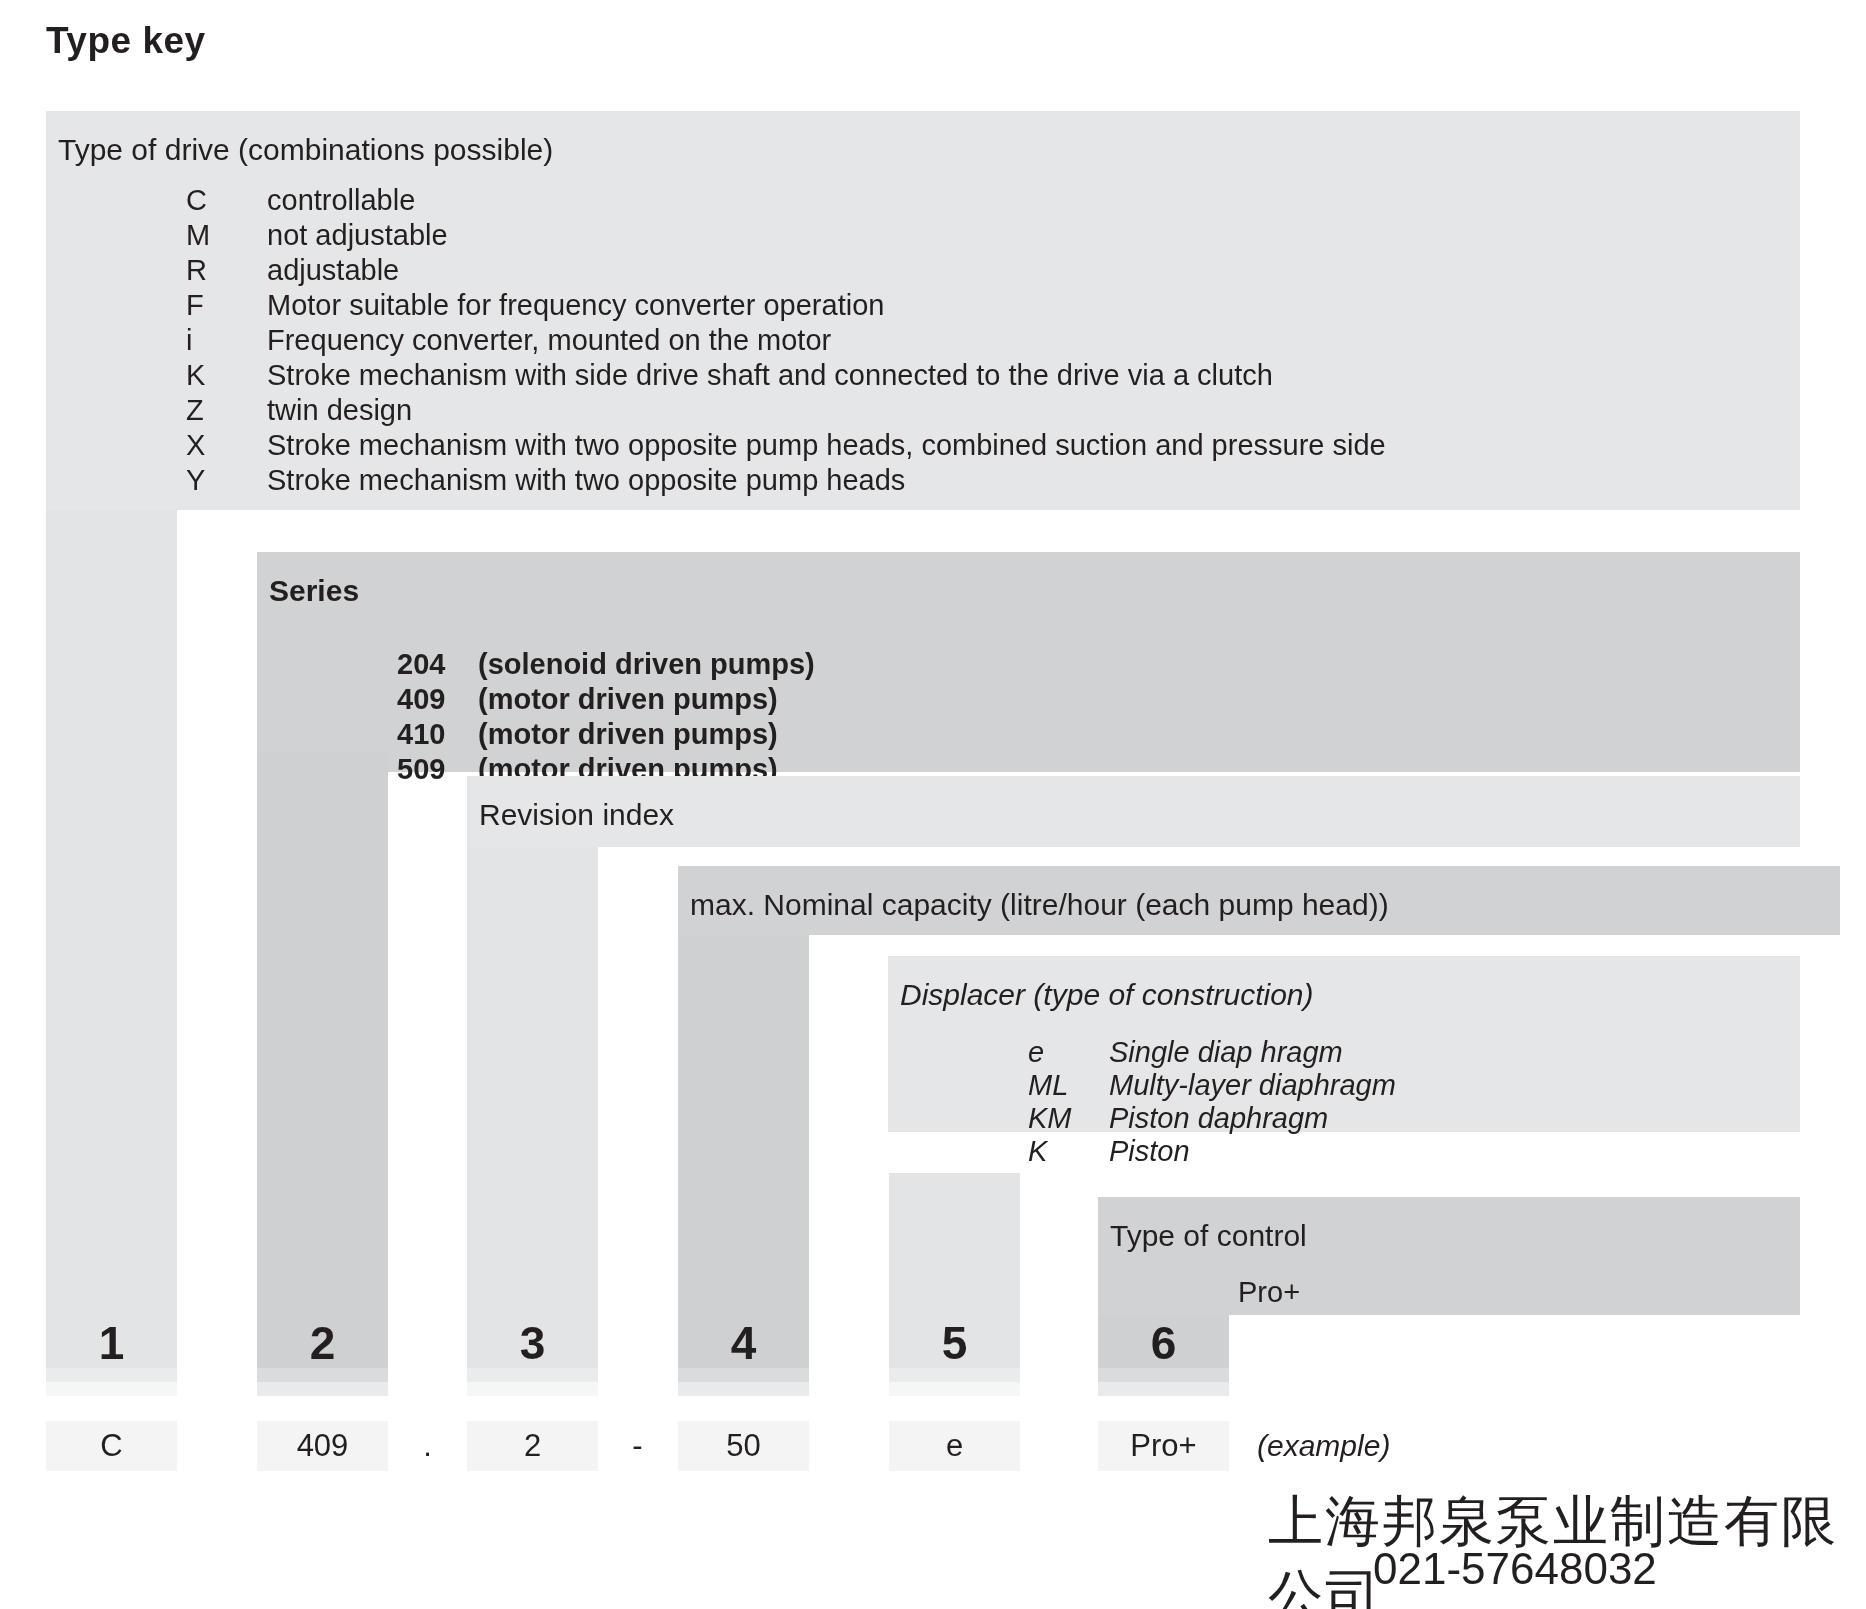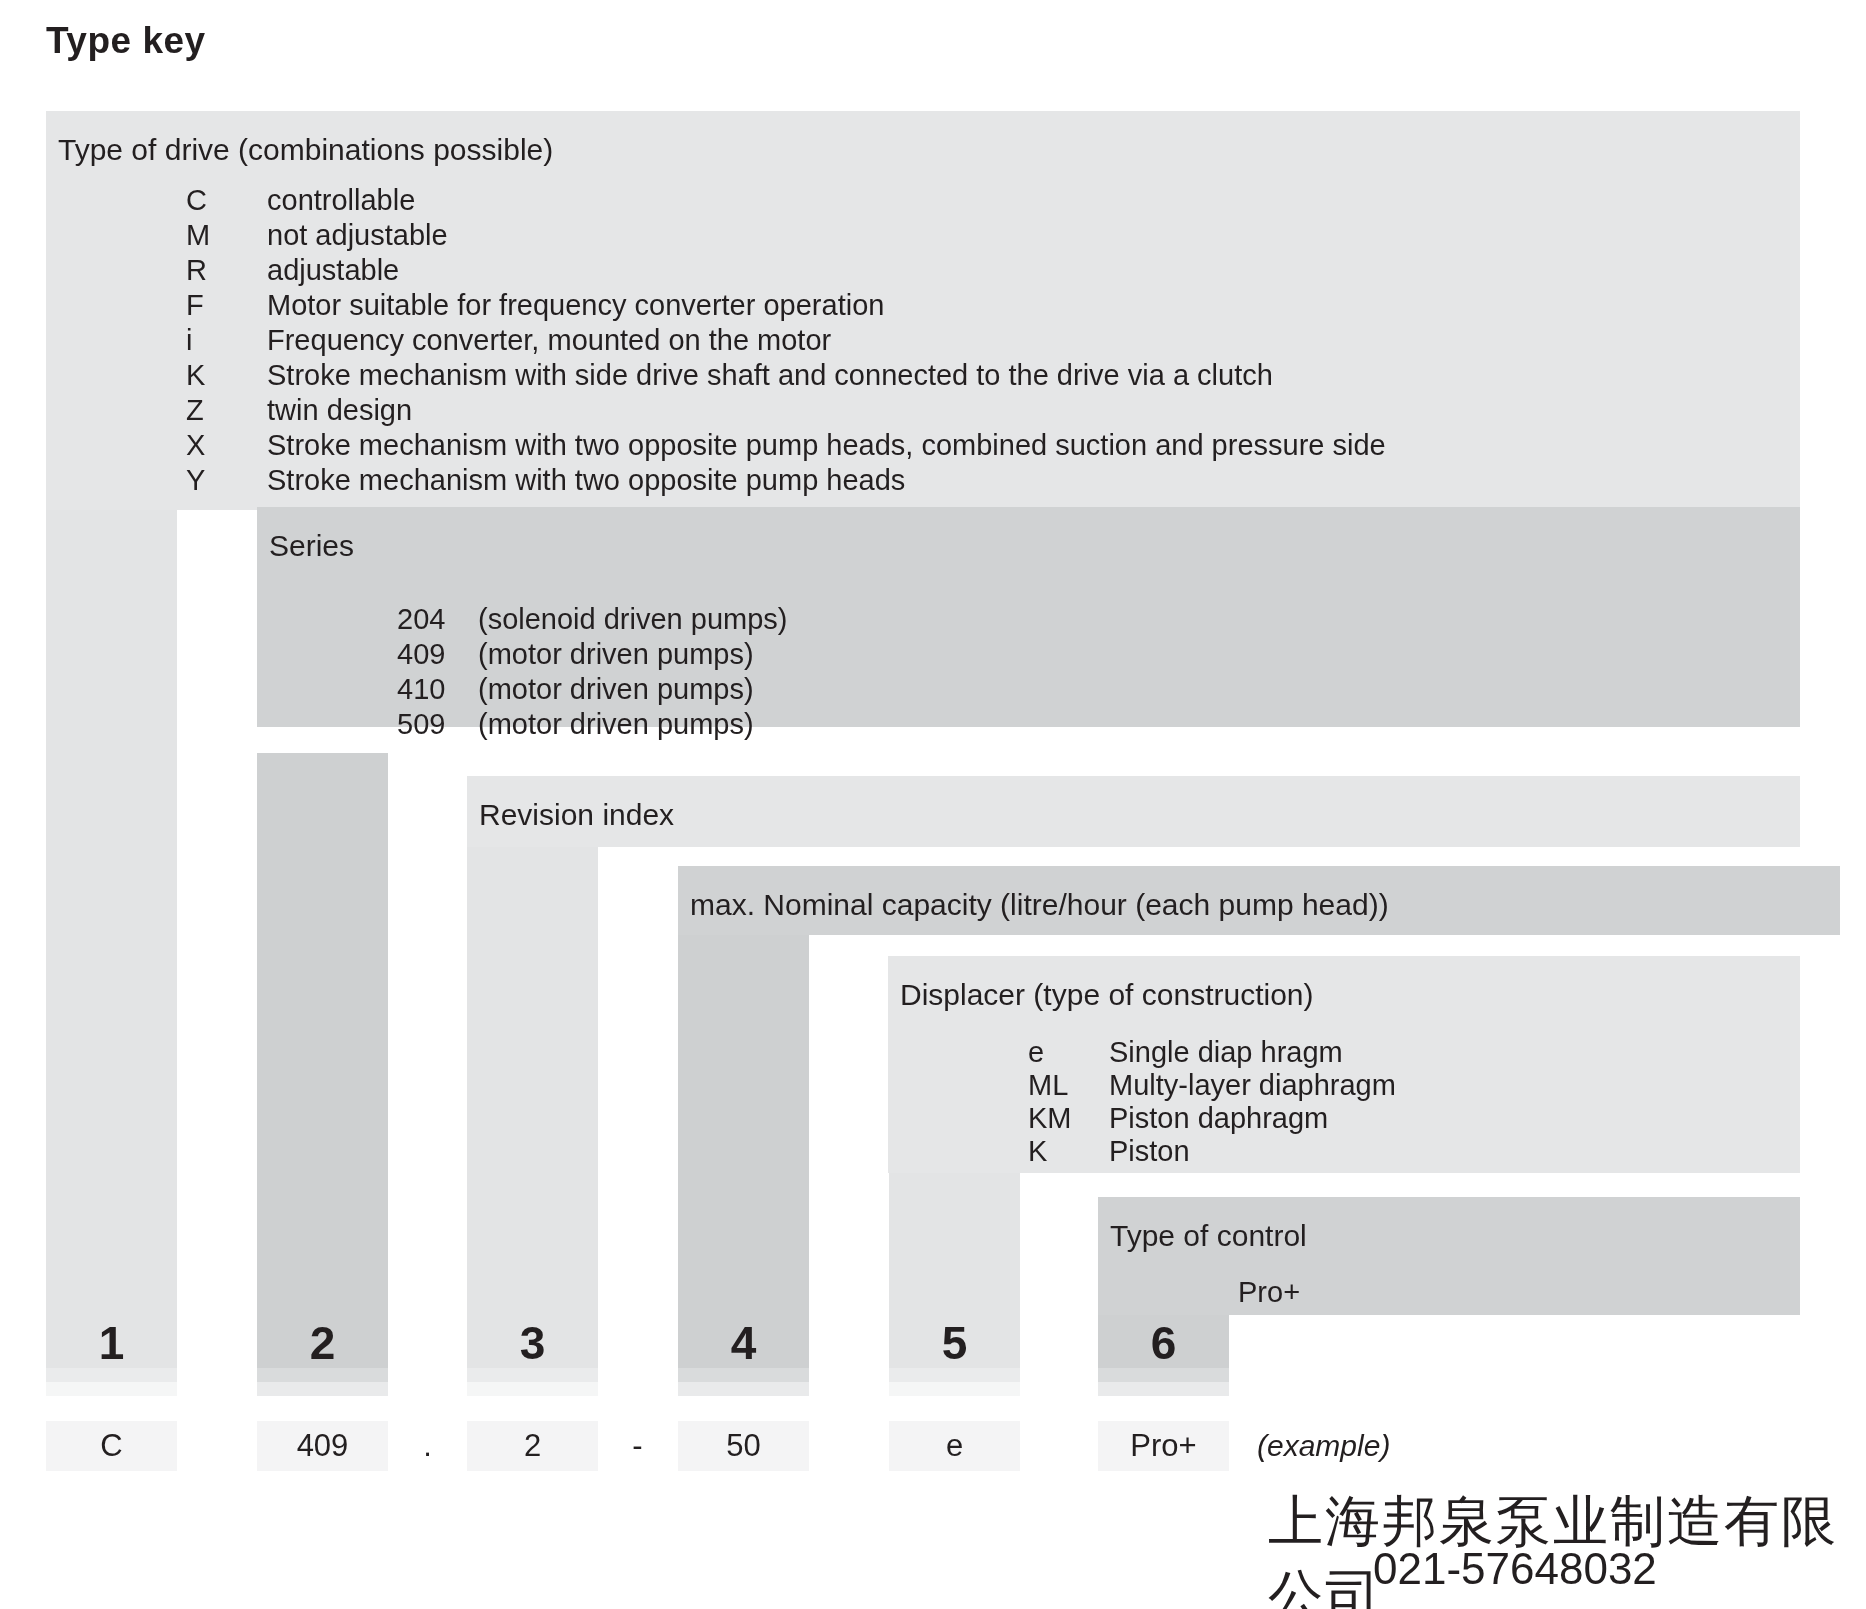--- a/index.html
+++ b/index.html
@@ -8,24 +8,24 @@
     font-family:"Liberation Sans",sans-serif;color:#231f20;
     -webkit-font-smoothing:antialiased;overflow:hidden;
   }
   .title{position:absolute;left:46px;top:20px;font-size:37px;font-weight:bold;letter-spacing:.5px;}
 
   
   .blk{position:absolute;}
   .blk.light{background:#e5e6e7;}
   .blk.dark{background:#d0d2d3;}
   .b1{left:46px;  top:111px;  width:1754px;height:399px;}
-  .b2{left:257px; top:507px;  width:1543px;height:220px;}
+  .b2{left:257px; top:552px;  width:1543px;height:220px;font-weight:bold;}
   .b3{left:467px; top:776px;  width:1333px;height:71px;text-align:right;}
   .b4{left:678px; top:866px;  width:1122px;height:69px;padding-left:40px;}
-  .b5{left:888px; top:956px;  width:912px; height:217px;}
+  .b5{left:888px; top:956px;  width:912px; height:176px;font-style:italic;}
   .b6{left:1098px;top:1197px; width:702px; height:118px;}
 
   .hdr{position:absolute;left:12px;top:22px;font-size:30px;white-space:nowrap;}
   .opts{position:absolute;left:140px;white-space:nowrap;font-size:29px;}
   .b1 .opts{top:72px;line-height:35px;}
   .b2 .opts{top:71px;line-height:35px;margin-top:24px;}
   .b5 .opts{top:80px;line-height:33px;}
   .b6 .opts{top:79px;line-height:33px;}
   .opt{white-space:nowrap;}
   .opt .k{display:inline-block;min-width:81px;}

